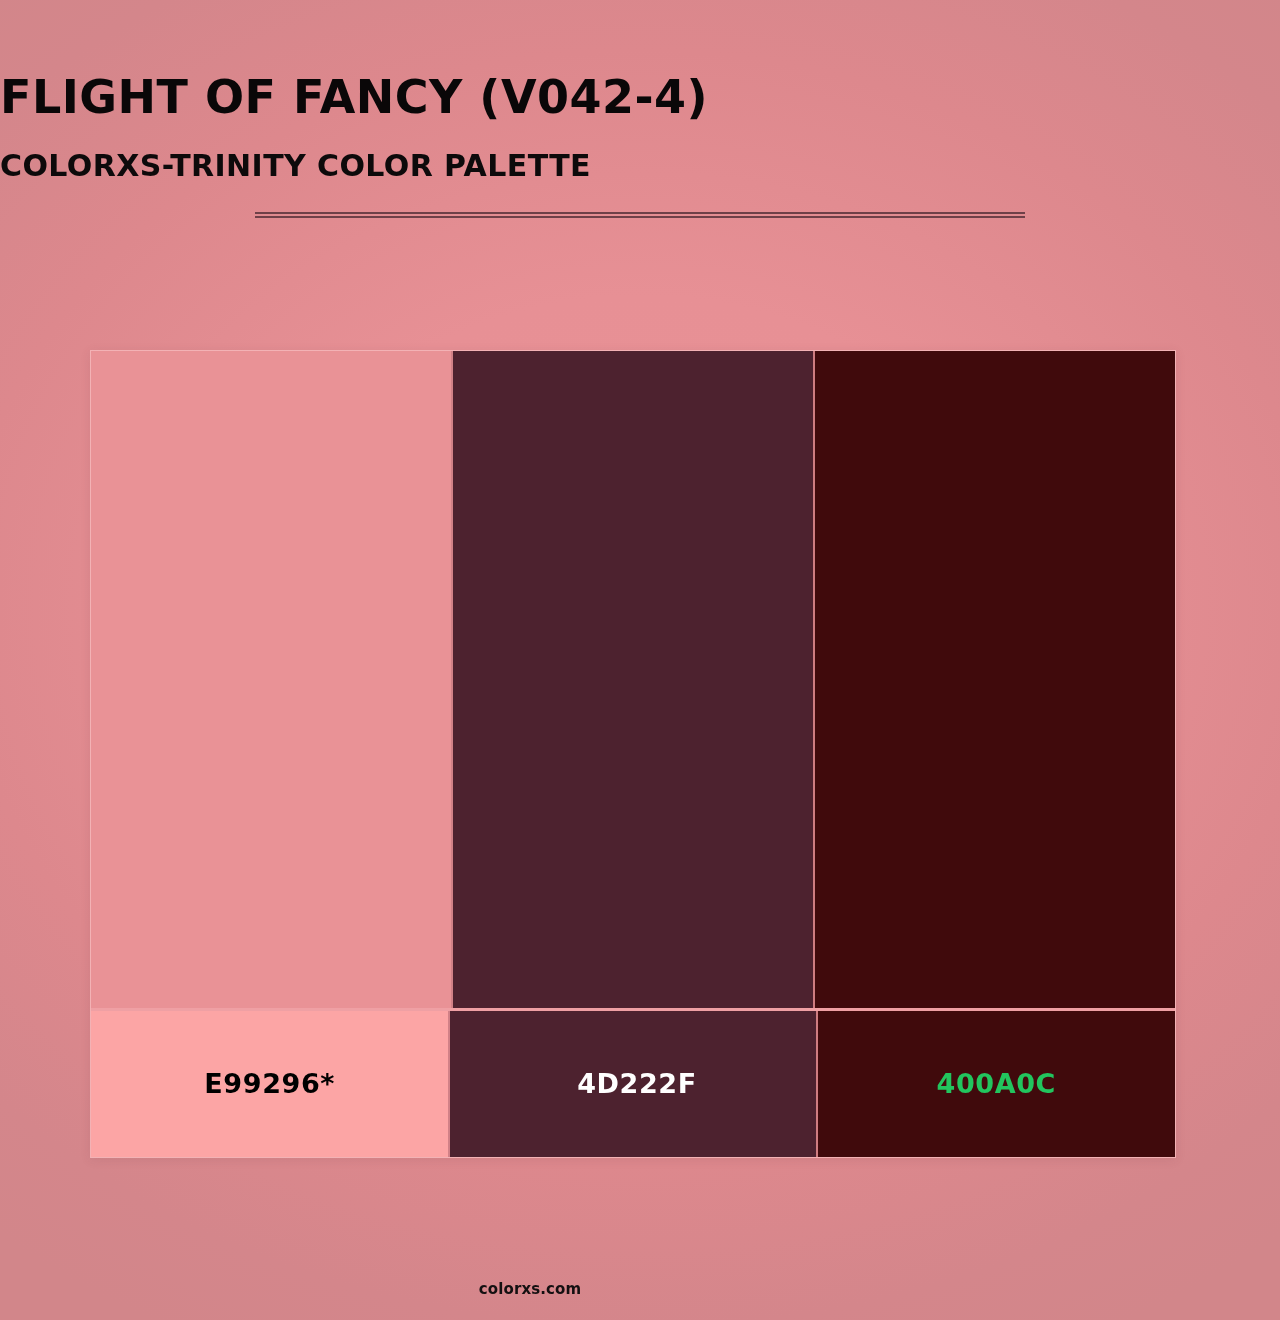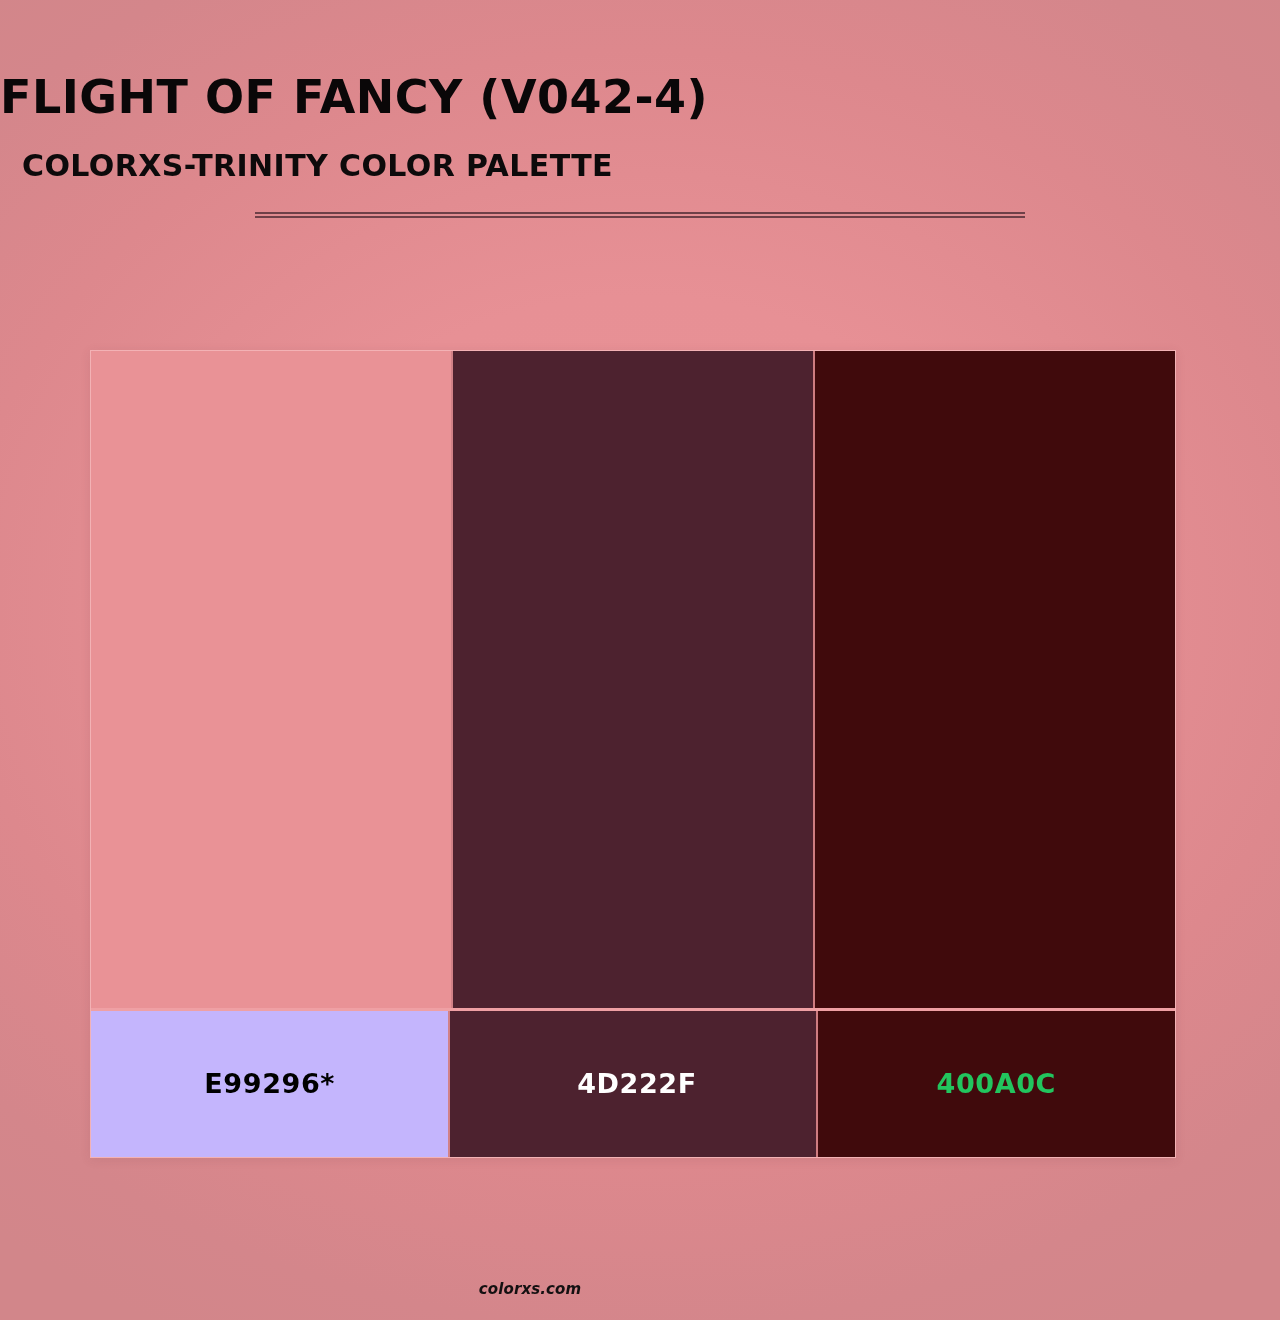--- a/index.html
+++ b/index.html
@@ -51,21 +51,20 @@
   }
   .subtitle {
     font-family: "DejaVu Sans", sans-serif;
     font-size: 30px;
     font-weight: bold;
     letter-spacing: 0.4px;
     color: #0d0a0b;
     line-height: 1.2;
     margin: 24px 0 0 0;
     white-space: nowrap;
-    padding-left: 22px;
   }
   .rule-wrap {
     width: 770px;
     margin: 28px auto 0 auto;
   }
   .rule-top {
     height: 2px;
     background: #6e4048;
     width: 100%;
   }
@@ -142,21 +141,20 @@
     margin-top: -2px;
   }
 
   
   .footer {
     position: absolute;
     left: 0;
     bottom: 22px;
     width: 1060px;
     text-align: center;
-    font-style: italic;
   }
   .footer-text {
     font-family: "DejaVu Sans", sans-serif;
     font-size: 15px;
     font-weight: bold;
     color: #141011;
     letter-spacing: 0.1px;
   }
 </style>
 </head>
@@ -178,21 +176,21 @@
 
     <div class="swatch-row">
       <div class="swatch" style="background:#E99296;"></div>
       <div class="swatch" style="background:#4D222F;"></div>
       <div class="swatch" style="background:#400A0C;"></div>
     </div>
 
     <div class="divider-h"></div>
 
     <div class="label-row">
-      <div class="label-cell" style="background:#c4b5fd;">
+      <div class="label-cell" style="background:#fca5a5;">
         <span class="hex-label" style="color: rgb(0, 0, 0);">E99296*</span>
       </div>
       <div class="label-cell" style="background:#4D222F;padding-left:8px;">
         <span class="hex-label" style="color: rgb(255, 255, 255);">4D222F</span>
       </div>
       <div class="label-cell" style="background:#400A0C;">
         <span class="hex-label" style="color: #22c55e;">400A0C</span>
       </div>
     </div>
 

